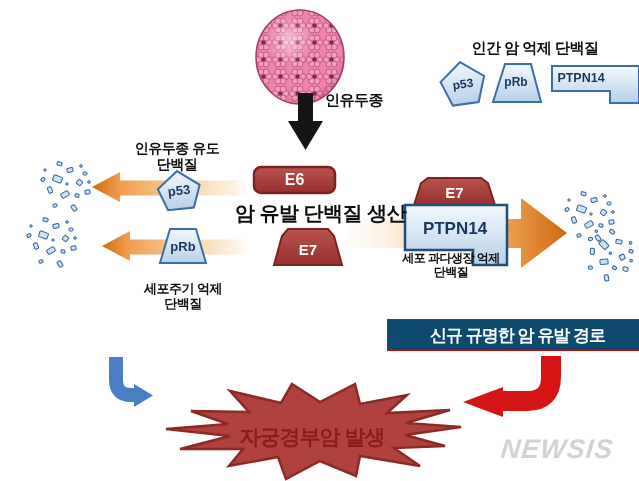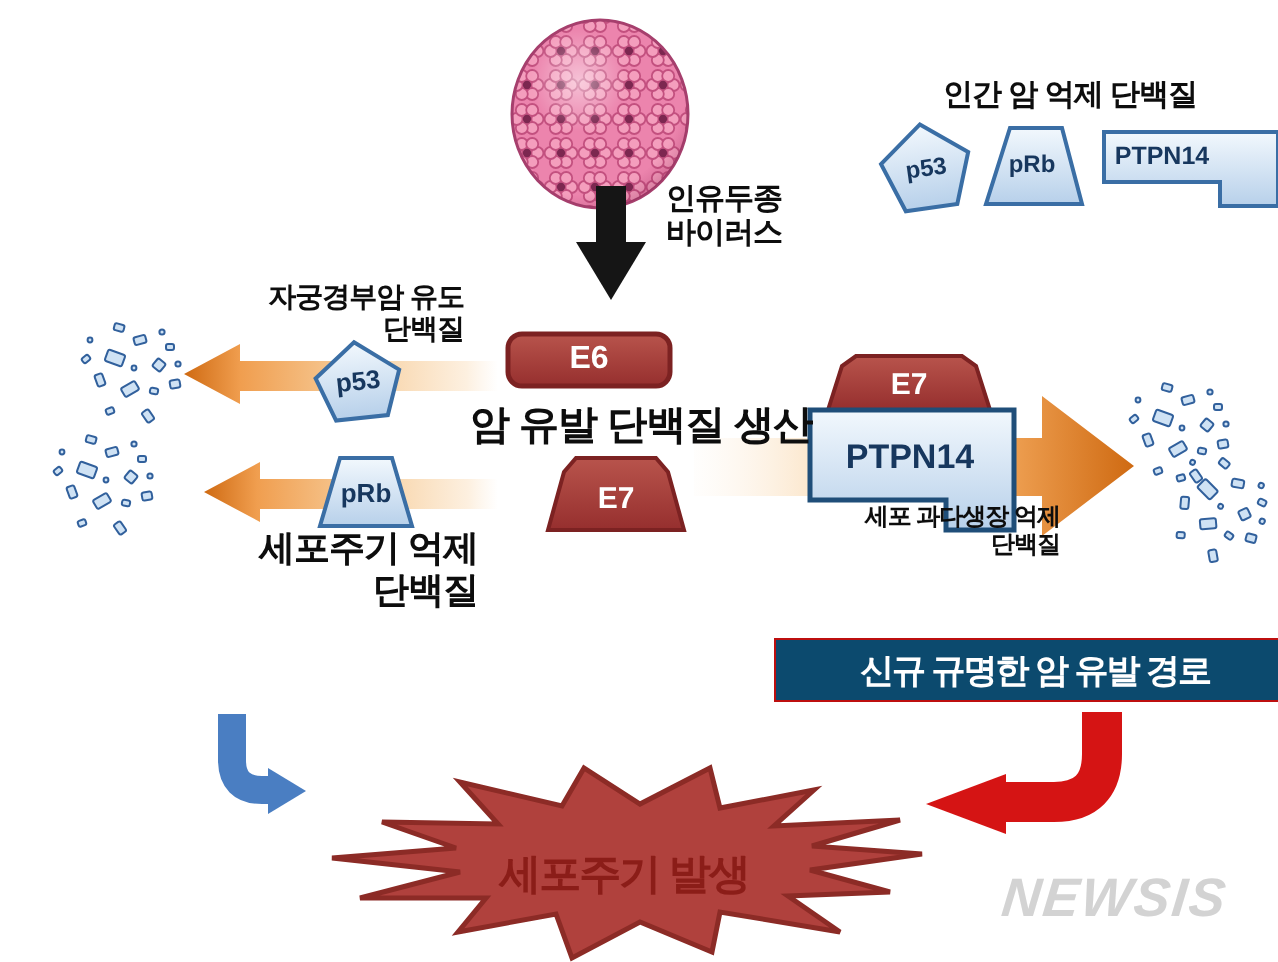--- a/index.html
+++ b/index.html
@@ -1,21 +1,21 @@
 <!DOCTYPE html>
 <html><head>
 <meta charset="utf-8">
 <style>
   html,body{margin:0;padding:0;background:#fff;}
   .stage{position:relative;width:639px;height:481px;background:#ffffff;overflow:hidden;
          font-family:"Liberation Sans","DejaVu Sans",sans-serif;margin-left:17px;}
   .layer{position:absolute;left:0;top:0;}
   .t{position:absolute;font-weight:800;color:#0d0d0d;text-align:center;line-height:1.16;
      letter-spacing:-0.5px;white-space:nowrap;}
-  .t div{white-space:nowrap;text-align:right;}
+  .t div{white-space:nowrap;}
   .shape-lbl{position:absolute;font-weight:800;color:#17375e;text-align:center;white-space:nowrap;}
   .white-lbl{position:absolute;font-weight:800;color:#ffffff;text-align:center;white-space:nowrap;}
   .banner{position:absolute;display:flex;align-items:center;justify-content:center;
           box-sizing:border-box;font-weight:800;color:#fff;}
   .banner-known{left:3px;top:318px;width:189px;height:34px;background:#4f81bd;
                 border:2px solid #36598c;font-size:17px;letter-spacing:-1px;}
   .banner-novel{left:370px;top:319px;width:261px;height:32px;background:#0c4a6e;
                 border:1px solid #bd0f0f;font-size:17px;letter-spacing:-1px;}
   .outcome{left:185px;top:423px;width:220px;position:absolute;text-align:center;
            font-size:21px;font-weight:800;color:#8b1d18;letter-spacing:-1px;}
@@ -130,29 +130,28 @@
       <polygon points="486,387 486,417 446,402" fill="#d51414"></polygon>
     </g>
 
     <polygon points="444,427 388,435 428,446 377,448 403,466 343,456 339,476 303,461 269,479 261,457 212,466 226,449 163,449 213,436 149,429 211,424 174,411 232,412 213,391 264,403 275,384 303,402 338,384 343,404 390,395 370,413 433,410 389,423" fill="#b0413d" stroke="#8c2b26" stroke-width="2.5"></polygon>
   </svg>
 
   <div class="t" style="left:443px;top:39px;width:150px;font-size:15px;">인간 암 억제 단백질</div>
 
   <div class="t" style="left:300px;top:91px;width:74px;font-size:15px;">
     <div>인유두종</div>
-    <div>바이러스</div>
   </div>
 
   <div class="t" style="left:105px;top:140px;width:110px;font-size:14px;">
-    <div>자궁경부암 유도</div>
+    <div>인유두종 유도</div>
     <div>단백질</div>
   </div>
 
-  <div class="t" style="left:110px;top:264px;width:112px;font-size:18px;">
+  <div class="t" style="left:110px;top:281px;width:112px;font-size:13px;">
     <div>세포주기 억제</div>
     <div>단백질</div>
   </div>
 
   <div class="t" style="left:218px;top:202px;width:164px;font-size:20px;">암 유발 단백질 생산</div>
 
   <div class="t" style="left:355px;top:252px;width:158px;font-size:12px;">
     <div>세포 과다생장 억제</div>
     <div>단백질</div>
   </div>
@@ -162,16 +161,16 @@
   <div class="shape-lbl" style="left:524px;top:71px;width:80px;font-size:12.5px;">PTPN14</div>
   <div class="shape-lbl rot-n6" style="left:142px;top:183px;width:40px;font-size:13px;">p53</div>
   <div class="shape-lbl" style="left:146px;top:239px;width:40px;font-size:13px;">pRb</div>
   <div class="shape-lbl" style="left:388px;top:219px;width:100px;font-size:17px;">PTPN14</div>
   <div class="white-lbl" style="left:237px;top:171px;width:81px;font-size:16px;text-align:center;">E6</div>
   <div class="white-lbl" style="left:251px;top:241px;width:80px;font-size:15px;">E7</div>
   <div class="white-lbl" style="left:397px;top:184px;width:81px;font-size:15px;">E7</div>
 
   <div class="banner banner-novel">신규 규명한 암 유발 경로</div>
 
-  <div class="outcome">세포주기 발생</div>
+  <div class="outcome">자궁경부암 발생</div>
 
   <div class="watermark">NEWSIS</div>
 </div>
 
 </body></html>

